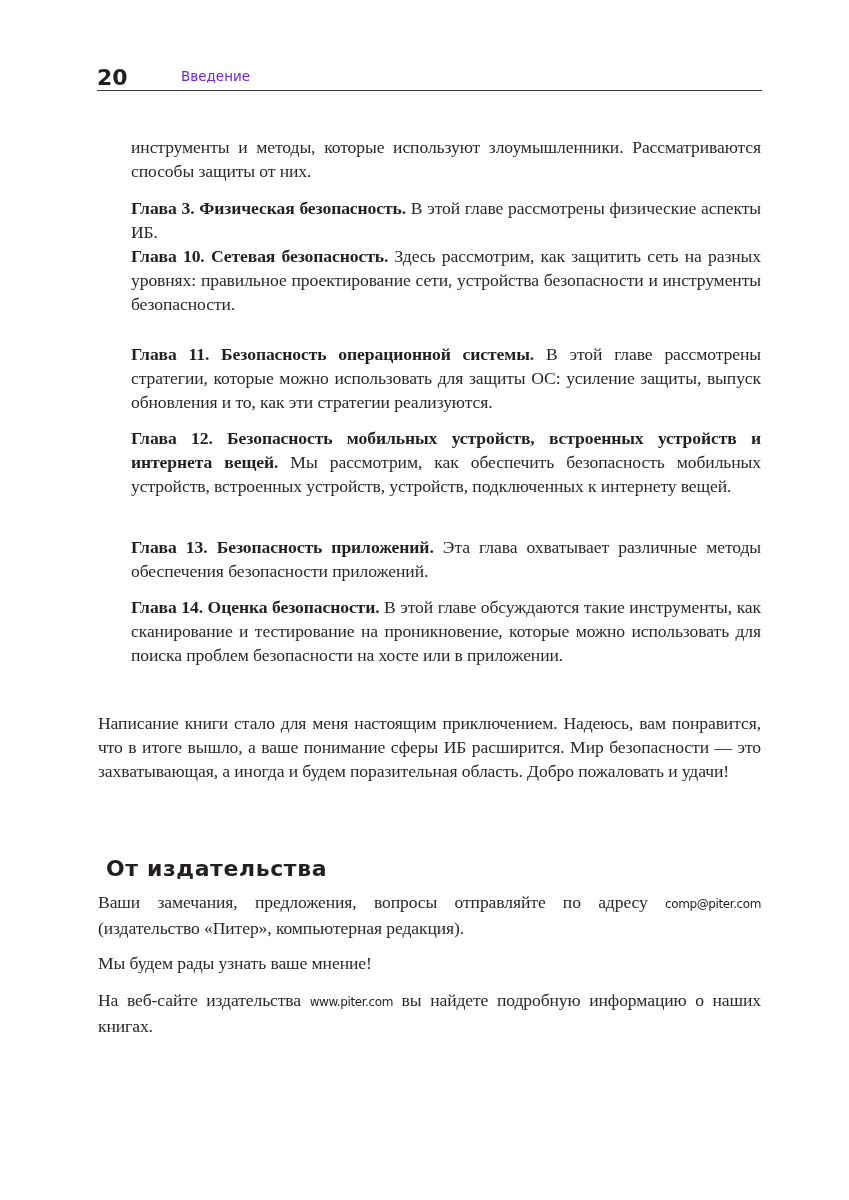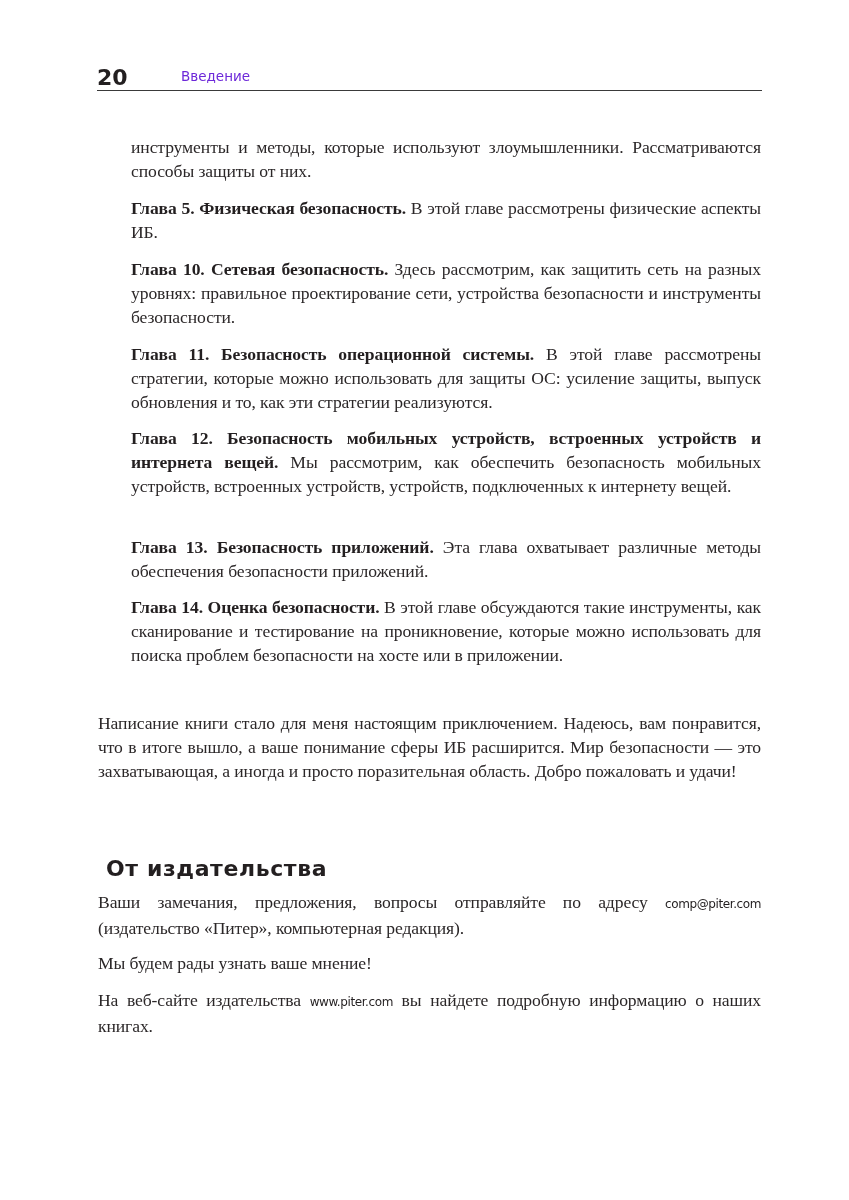--- a/index.html
+++ b/index.html
@@ -87,45 +87,45 @@
 <div class="running-head">
   <span class="page-number">20</span>
   <span class="chapter-name">Введение</span>
 </div>
 
 <div class="indent-block serif" style="top:135px;">
   <p>инструменты и методы, которые используют злоумышленники. Рассматриваются способы защиты от них.</p>
 </div>
 
 <div class="indent-block serif" style="top:196px;">
-  <p><b>Глава 5. Физическая безопасность.</b><span> В этой главе рассмотрены физические аспекты ИБ.</span></p>
+  <p><b>Глава 3. Физическая безопасность.</b><span> В этой главе рассмотрены физические аспекты ИБ.</span></p>
 </div>
 
-<div class="indent-block serif" style="top:257px;font-family:Liberation Serif, serif;">
+<div class="indent-block serif" style="top:244px;font-family:Liberation Serif, serif;">
   <p><b>Глава 10. Сетевая безопасность.</b><span> Здесь рассмотрим, как защитить сеть на разных уровнях: правильное проектирование сети, устройства безопасности и инструменты безопасности.</span></p>
 </div>
 
 <div class="indent-block serif" style="top:342px;">
   <p><b>Глава 11. Безопасность операционной системы.</b><span> В этой главе рассмотрены стратегии, которые можно использовать для защиты ОС: усиление защиты, выпуск обновления и то, как эти стратегии реализуются.</span></p>
 </div>
 
 <div class="indent-block serif" style="top:426px;">
   <p><b>Глава 12. Безопасность мобильных устройств, встроенных устройств и интернета вещей.</b><span> Мы рассмотрим, как обеспечить безопасность мобильных устройств, встроенных устройств, устройств, подключенных к интернету вещей.</span></p>
 </div>
 
 <div class="indent-block serif" style="top:535px;">
   <p><b>Глава 13. Безопасность приложений.</b><span> Эта глава охватывает различные методы обеспечения безопасности приложений.</span></p>
 </div>
 
 <div class="indent-block serif" style="top:595px;">
   <p><b>Глава 14. Оценка безопасности.</b><span> В этой главе обсуждаются такие инструменты, как сканирование и тестирование на проникновение, которые можно использовать для поиска проблем безопасности на хосте или в приложении.</span></p>
 </div>
 
 <div class="full-block serif" style="top:711px;">
-  <p>Написание книги стало для меня настоящим приключением. Надеюсь, вам понравится, что в итоге вышло, а ваше понимание сферы ИБ расширится. Мир безопасности — это захватывающая, а иногда и просто поразительная область. Добро пожаловать и удачи!</p>
+  <p>Написание книги стало для меня настоящим приключением. Надеюсь, вам понравится, что в итоге вышло, а ваше понимание сферы ИБ расширится. Мир безопасности — это захватывающая, а иногда и будем поразительная область. Добро пожаловать и удачи!</p>
 </div>
 
 <h2 class="section-heading" style="margin:8px;">От издательства</h2>
 
 <div class="full-block serif" style="top:890px;">
   <p>
     <span>Ваши замечания, предложения, вопросы отправляйте по адресу </span><span class="mono-link">comp@piter.com</span><span> (издательство «Питер», компьютерная редакция).</span>
   </p>
 </div>
 

